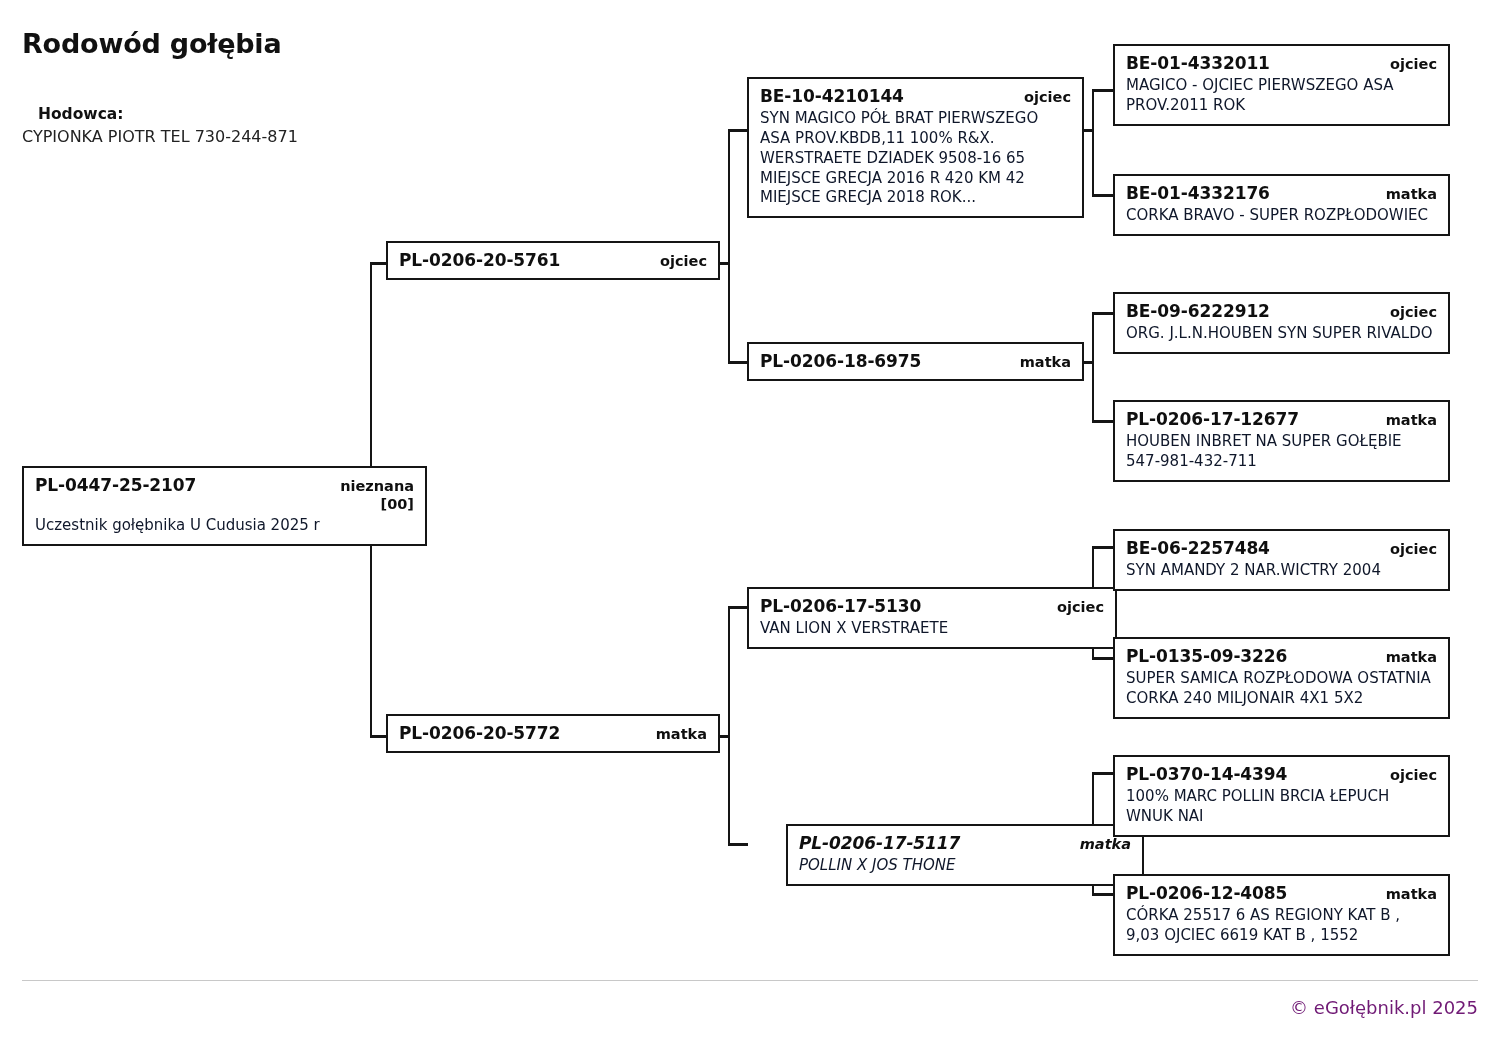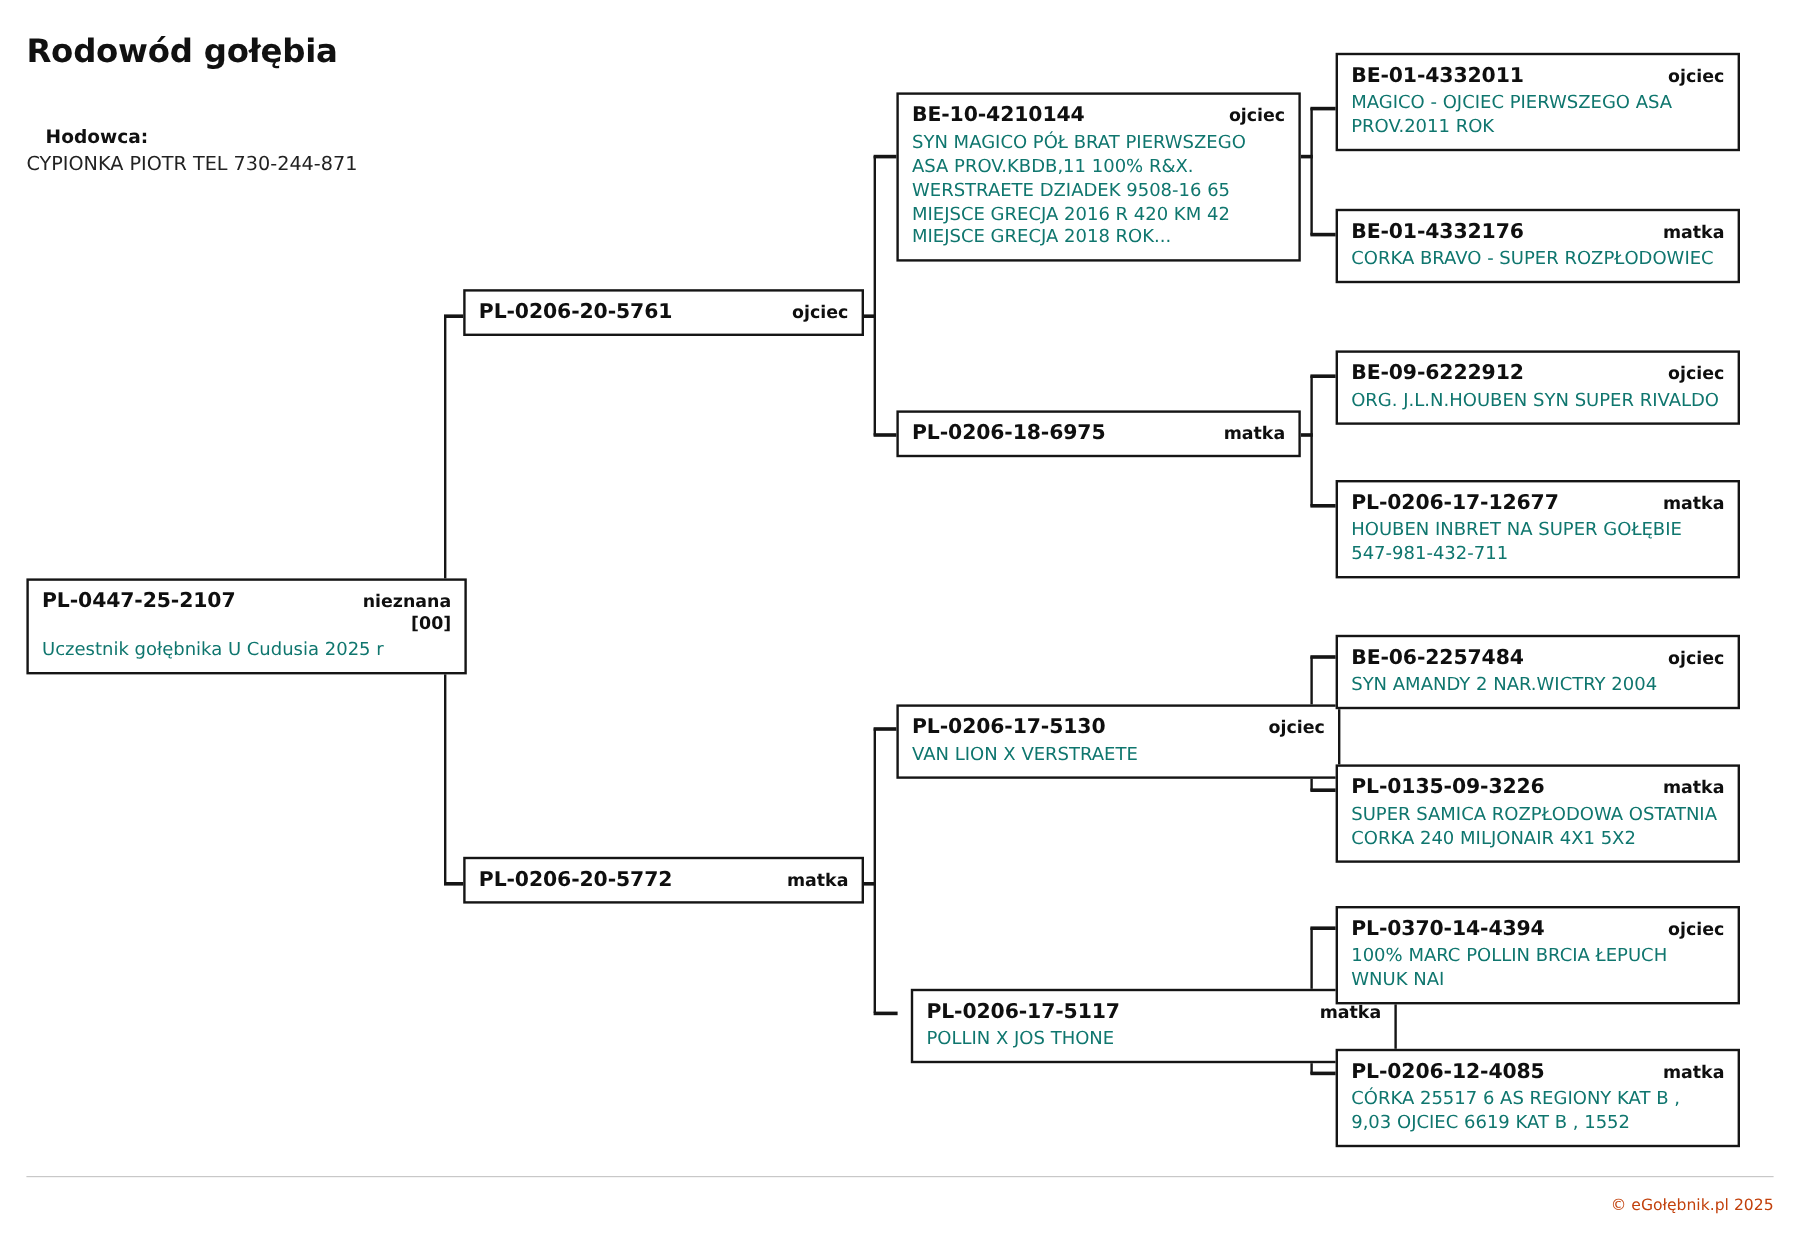--- a/index.html
+++ b/index.html
@@ -73,21 +73,21 @@
     text-align: right;
     padding-top: 2px;
     line-height: 1.25;
   }
   .node-role .role-extra {
     display: block;
   }
   .node-desc {
     font-size: 15px;
     line-height: 1.32;
-    color: #0f766e;
+    color: #0f172a;
     margin-top: 3px;
     white-space: pre-line;
   }
 
   
   .conn {
     position: absolute;
     background: #151515;
   }
   .conn-h { height: 2.5px; }
@@ -99,22 +99,22 @@
     left: 22px;
     top: 980px;
     width: 1456px;
     height: 1px;
     background: #c8c8c8;
   }
   .footer-text {
     position: absolute;
     right: 22px;
     top: 997px;
-    font-size: 13px;
-    color: #c2410c;
+    font-size: 18px;
+    color: #701a75;
     white-space: nowrap;
     text-align: right;
   }
 </style>
 </head>
 <body>
 
 <div class="page-title">Rodowód gołębia</div>
 <div class="breeder-label">Hodowca:</div>
 <div class="breeder-name">CYPIONKA PIOTR TEL 730-244-871</div>
@@ -147,21 +147,21 @@
 <div class="conn conn-h" style="left:1084px; top:606px; width:10px;"></div>
 <div class="conn conn-v" style="left:1091.5px; top:547px; height:112px;"></div>
 <div class="conn conn-h" style="left:1091.5px; top:546px; width:22px;"></div>
 <div class="conn conn-h" style="left:1091.5px; top:657px; width:22px;"></div>
 
 <div class="conn conn-h" style="left:1084px; top:843px; width:10px;"></div>
 <div class="conn conn-v" style="left:1091.5px; top:773px; height:122px;"></div>
 <div class="conn conn-h" style="left:1091.5px; top:772px; width:22px;"></div>
 <div class="conn conn-h" style="left:1091.5px; top:893px; width:22px;"></div>
 
-<div class="node" style="left:22px; top:482px; width:367px;">
+<div class="node" style="left:22px; top:466px; width:405px;">
   <div class="node-head">
     <span class="node-id">PL-0447-25-2107</span>
     <span class="node-role">
       <span>nieznana</span>
       <span class="role-extra">[00]</span>
     </span>
   </div>
   <div class="node-desc">Uczestnik gołębnika U Cudusia 2025 r</div>
 </div>
 
@@ -195,21 +195,21 @@
 </div>
 
 <div class="node" style="left:747px; top:587px; width:370px;">
   <div class="node-head">
     <span class="node-id">PL-0206-17-5130</span>
     <span class="node-role">ojciec</span>
   </div>
   <div class="node-desc">VAN LION X VERSTRAETE</div>
 </div>
 
-<div class="node" style="left:759px; top:824px; width:405px;">
+<div class="node" style="left:786px; top:824px; width:358px;font-style:italic;">
   <div class="node-head">
     <span class="node-id">PL-0206-17-5117</span>
     <span class="node-role">matka</span>
   </div>
   <div class="node-desc">POLLIN X JOS THONE</div>
 </div>
 
 <div class="node" style="left:1113px; top:44px; width:337px;">
   <div class="node-head">
     <span class="node-id">BE-01-4332011</span>

